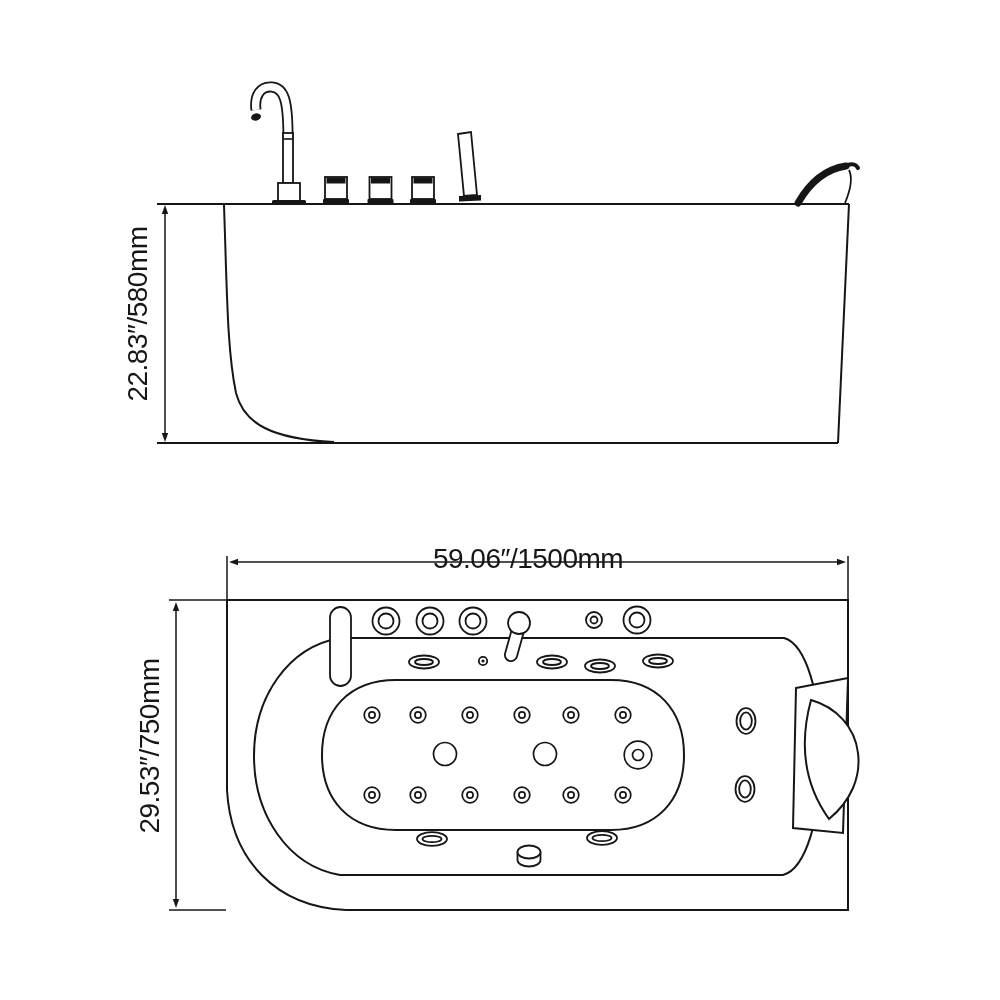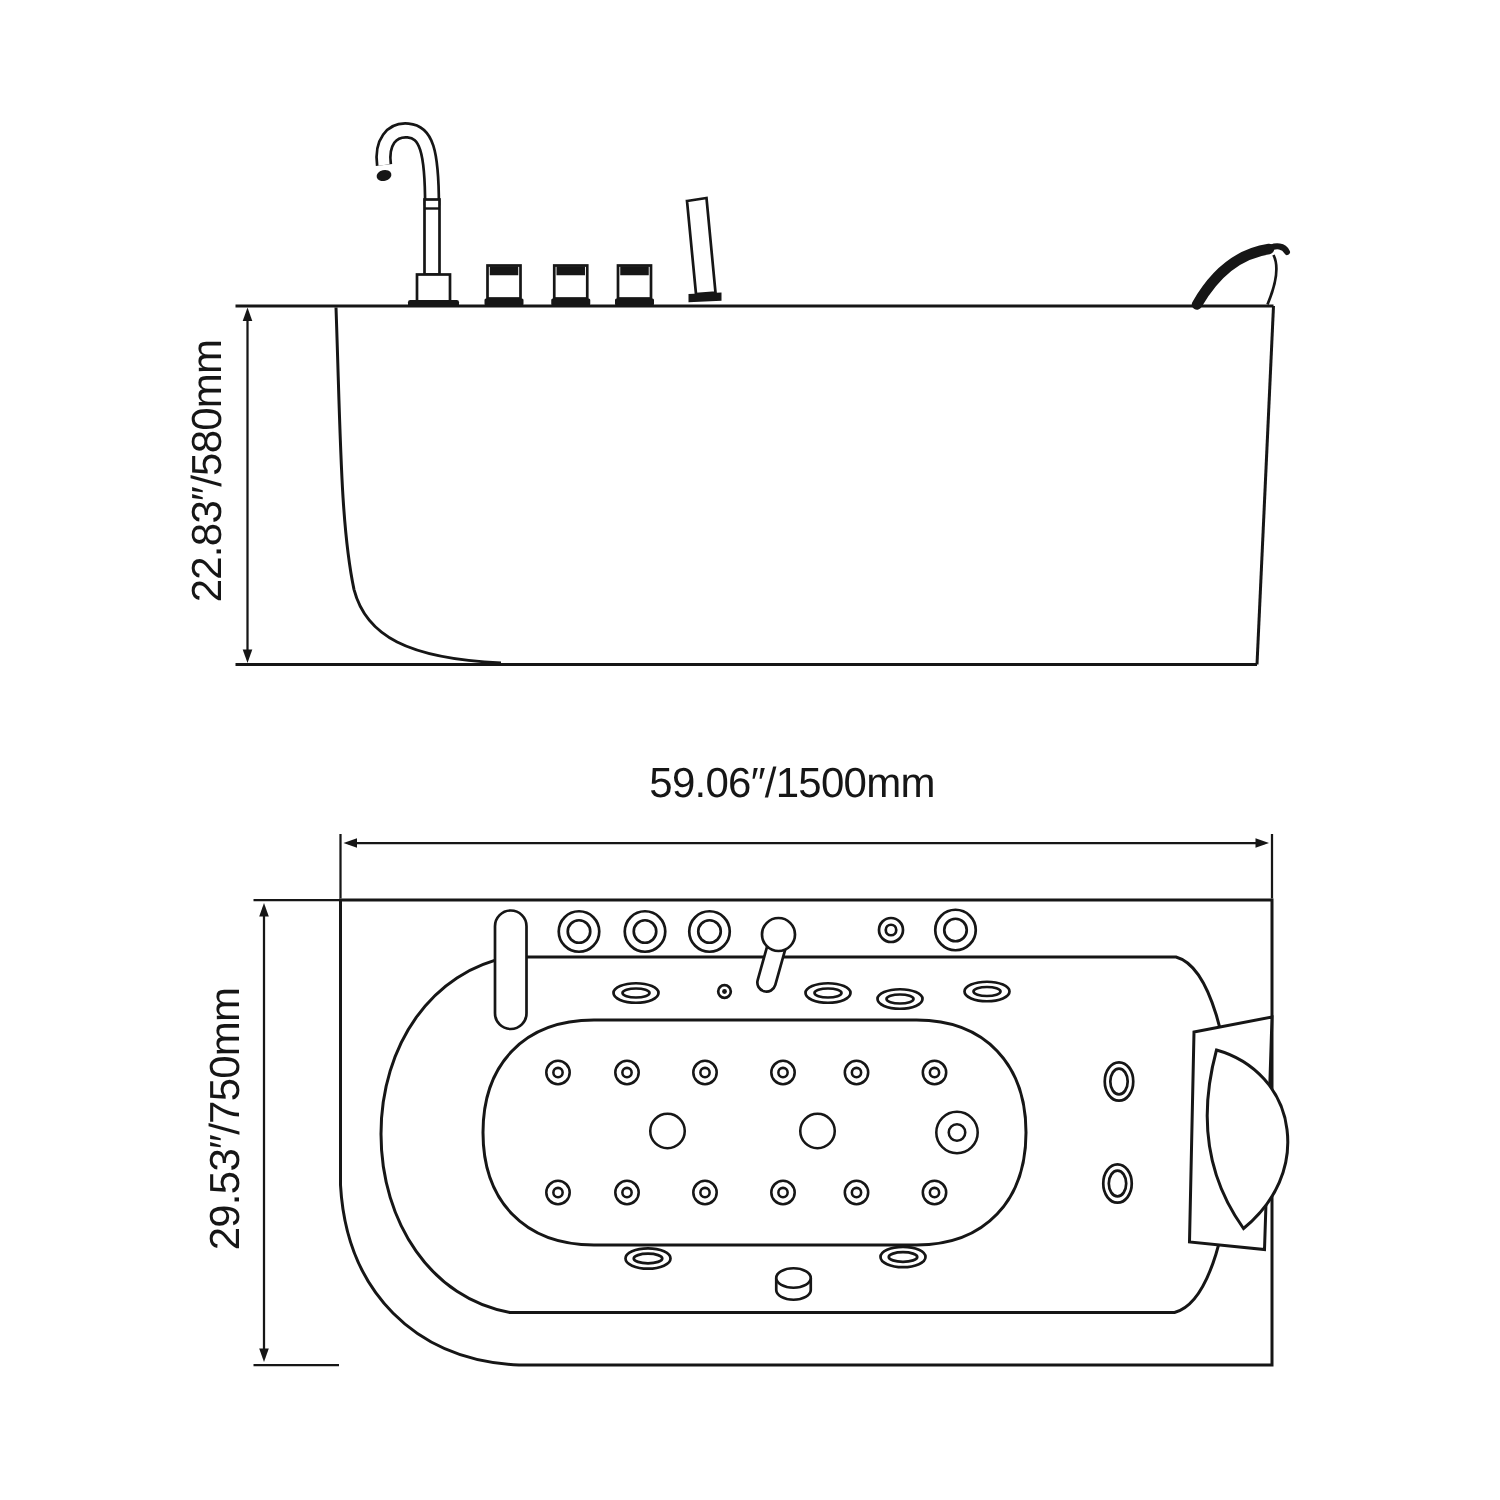--- a/index.html
+++ b/index.html
@@ -248,17 +248,17 @@
         <path d="M176,605 V905"></path>
         <polygon points="176,602 172.8,611 179.2,611" fill="#161616" stroke="none"></polygon>
         <polygon points="176,908 172.8,899 179.2,899" fill="#161616" stroke="none"></polygon>
       </g>
     </g>
   </g>
 </svg>
 
 <div class="dim-label vertical" style="left:138px;top:314px;">22.83″/580mm</div>
 
-<div class="dim-label" style="left:528px;top:522px;text-align:right;">59.06″/1500mm</div>
+<div class="dim-label" style="left:528px;top:559px;text-align:right;">59.06″/1500mm</div>
 
 <div class="dim-label vertical" style="left:150px;top:746px;">29.53″/750mm</div>
 
 </div>
 
 </body></html>

